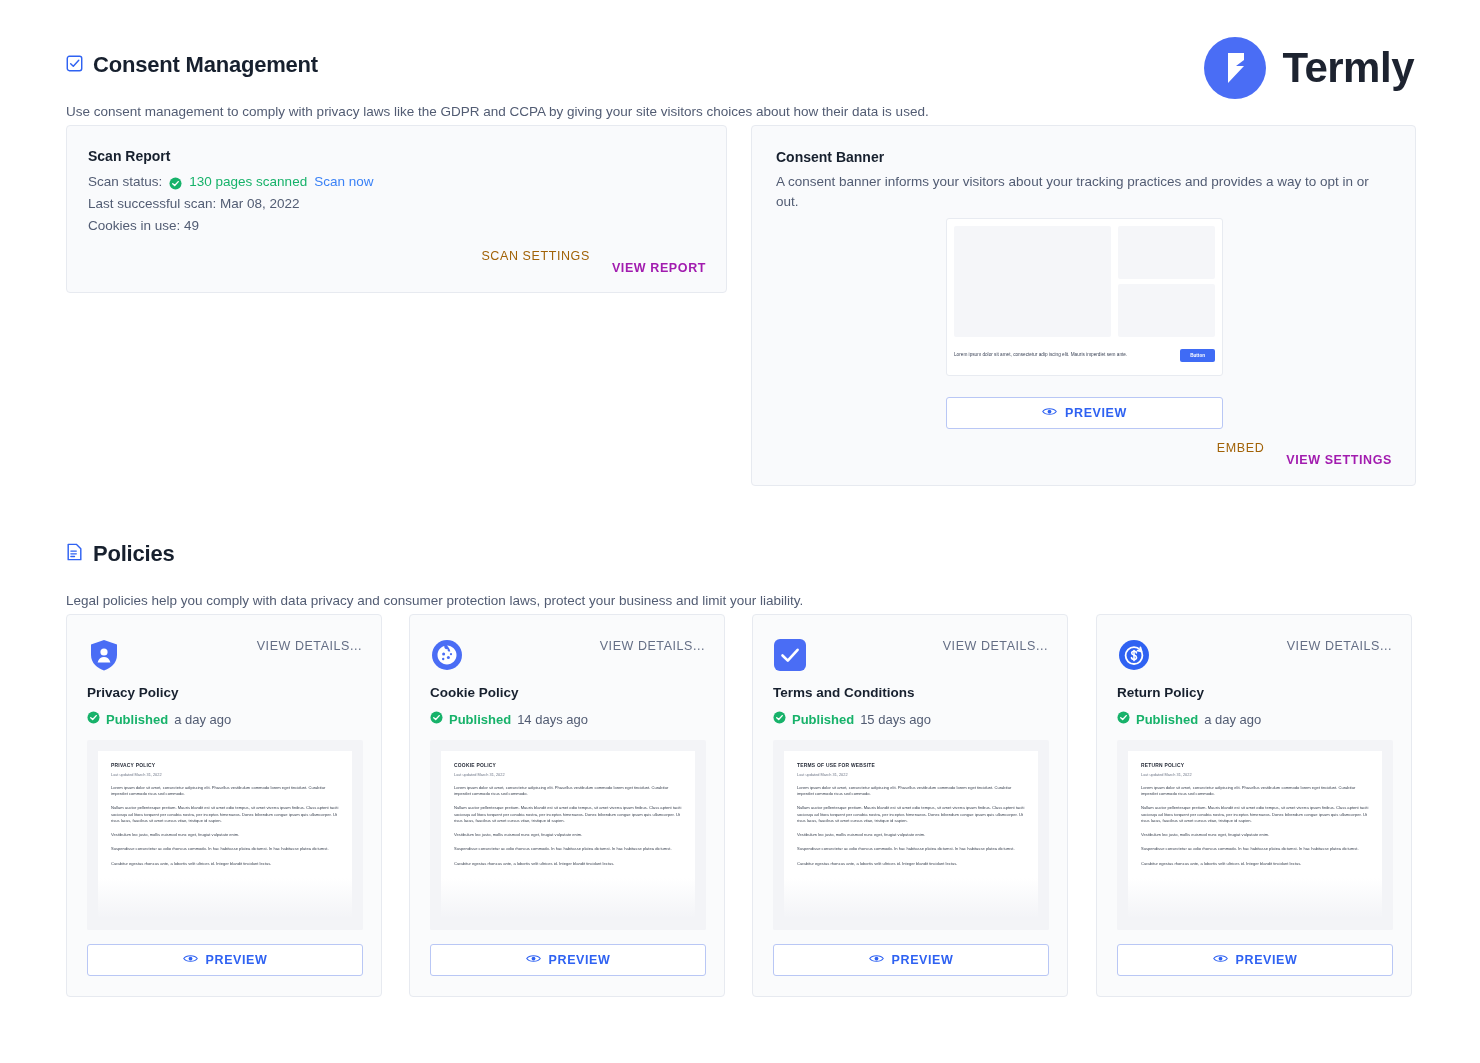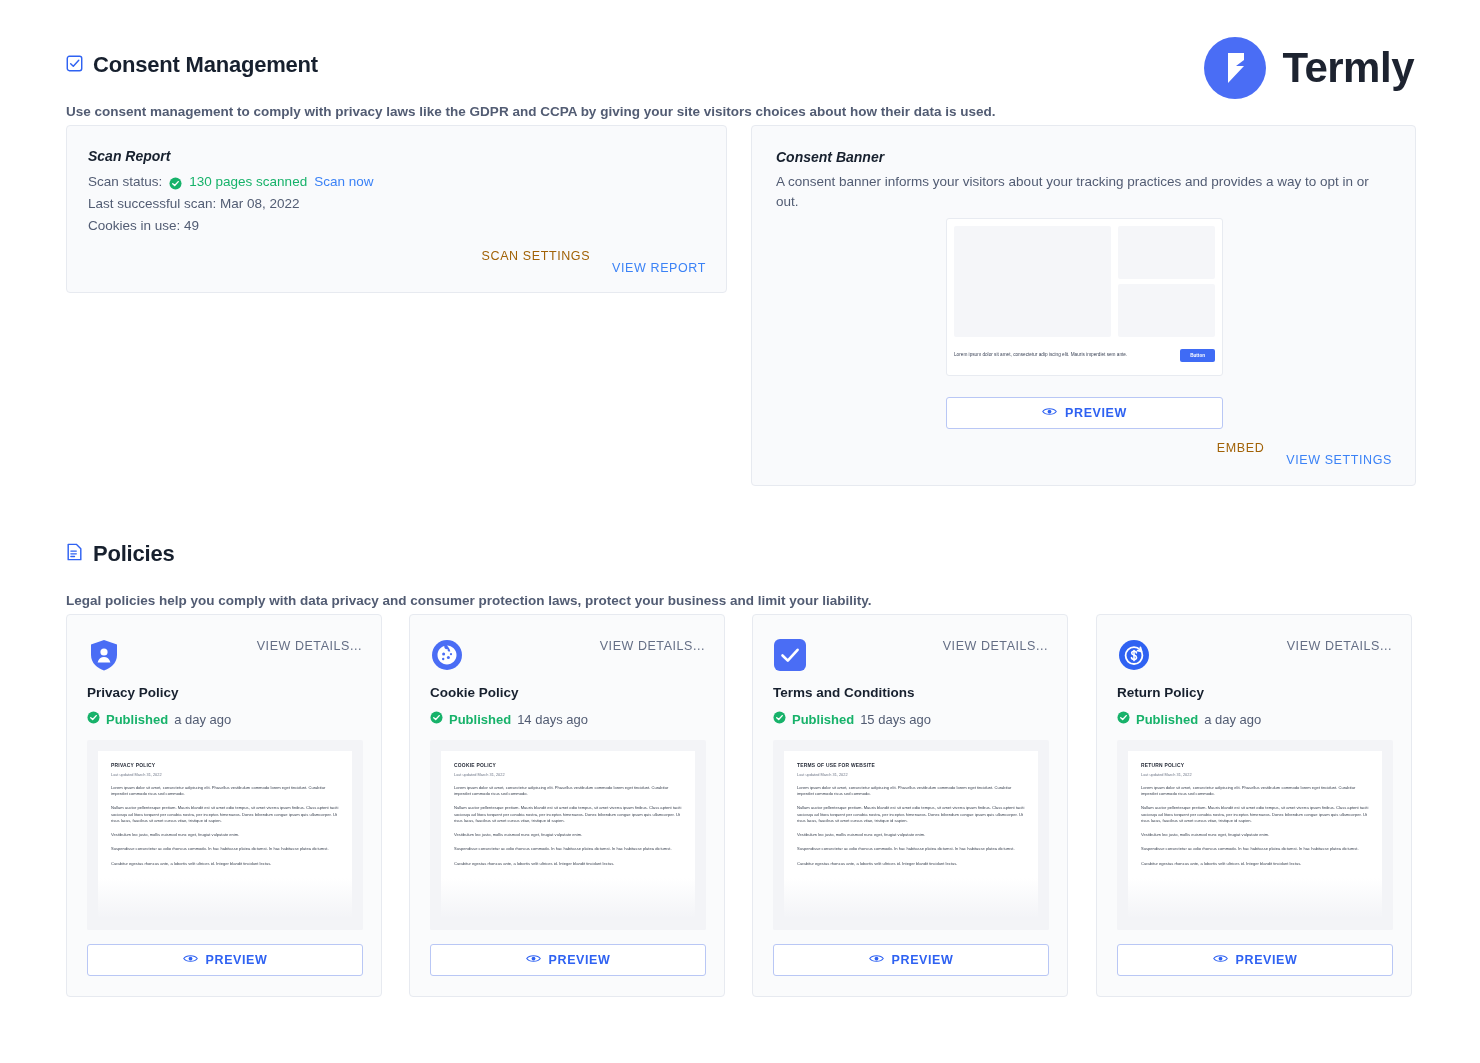--- a/index.html
+++ b/index.html
@@ -14,51 +14,51 @@
 
   
   .logo { position: absolute; top: 37px; right: 66px; display: flex; align-items: center; gap: 16px; }
   .logo-mark { width: 62px; height: 62px; border-radius: 50%; background: #4a6df5;
                display: flex; align-items: center; justify-content: center; }
   .logo-text { font-size: 42px; font-weight: bold; color: #1d2330; letter-spacing: -0.5px; }
 
   
   .section-head { display: flex; align-items: center; gap: 10px; }
   .section-title { font-size: 22px; font-weight: bold; color: #17202e; letter-spacing: -0.2px; }
-  .section-desc { font-size: 13.5px; color: #525c73; margin-top: 13px; line-height: 1.4; font-weight: bold; }
+  .section-desc { font-size: 13.5px; color: #525c73; margin-top: 13px; line-height: 1.4; }
 
   #consent-head { position: absolute; left: 66px; top: 52px; }
   #consent-desc { position: absolute; left: 66px; top: 90px; }
 
   #policies-head { position: absolute; left: 66px; top: 541px; }
   #policies-desc { position: absolute; left: 66px; top: 579px; }
 
   
   .card {
     position: absolute;
     background: #f9fafc;
     border: 1px solid #e7eaf0;
     border-radius: 4px;
   }
-  .card-title { font-size: 14px; font-weight: bold; color: #17202e; font-style: italic; }
+  .card-title { font-size: 14px; font-weight: bold; color: #17202e; }
   .card-desc  { font-size: 13.5px; color: #525c73; line-height: 1.45; }
 
   
   #scan-card { left: 66px; top: 125px; width: 661px; height: 168px; }
   #scan-card .card-title { position: absolute; left: 21px; top: 22px; }
   .scan-lines { position: absolute; left: 21px; top: 45px; font-size: 13.5px; color: #525c73; line-height: 1.62; }
   .scan-row { display: flex; align-items: center; gap: 7px; }
   .scan-label { color: #525c73; }
   .scan-ok { color: #17b26a; }
   .check-badge { width: 13px; height: 13px; flex: none; }
   .link-blue { color: #3b82f6; cursor: pointer; }
   .card-actions { position: absolute; right: 20px; bottom: 17px; display: flex; align-items: center; gap: 22px; }
   .action { font-size: 12.5px; letter-spacing: 0.6px; font-weight: normal; cursor: pointer; }
   .action.muted { color: #a16207; }
-  .action.blue { color: #3b82f6; font-weight: normal; margin-top: 24px; }
+  .action.blue { color: #a21caf; font-weight: bold; margin-top: 24px; }
 
   
   #dsar-card { left: 66px; top: 318px; width: 661px; height: 168px; }
   #dsar-card .card-title { position: absolute; left: 21px; top: 22px; }
   #dsar-card .card-desc { position: absolute; left: 21px; top: 44px; width: 620px; }
 
   
   #banner-card { left: 751px; top: 125px; width: 665px; height: 361px; }
   #banner-card .card-title { position: absolute; left: 24px; top: 23px; }
   #banner-card .card-desc { position: absolute; left: 24px; top: 46px; width: 615px; }

